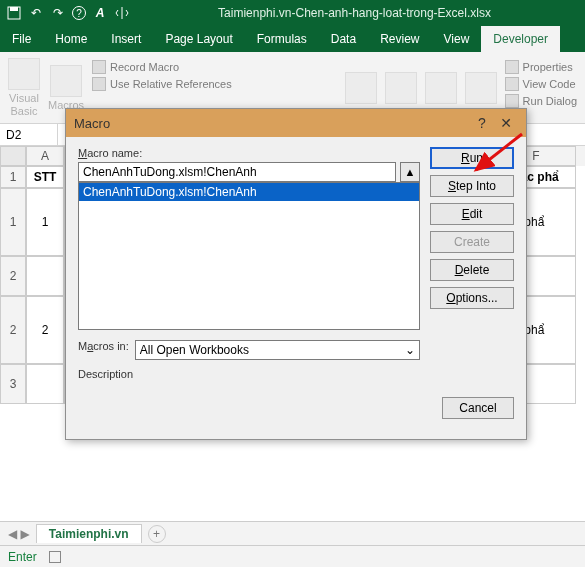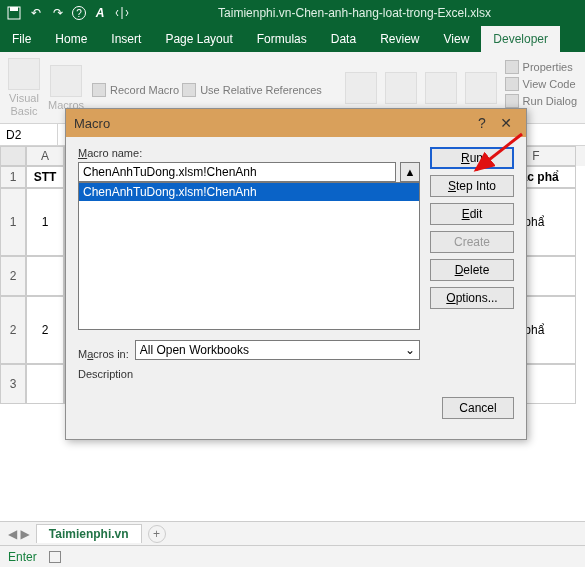--- a/index.html
+++ b/index.html
@@ -40,21 +40,21 @@
 .dlg-body { padding:10px 12px 8px 12px; display:flex; gap:10px; }
 .dlg-left { flex:1; }
 .lbl { font-size:11px; color:#333; margin-bottom:3px; }
 .lbl u { text-decoration:underline; }
 .macro-input-row { display:flex; gap:4px; }
 .macro-input { flex:1; height:20px; border:1px solid #7a7a7a; background:#fff; padding:0 4px; font-size:12px; }
 .up-btn { width:20px; height:20px; border:1px solid #7a7a7a; background:#e8e8e8; display:flex; align-items:center; justify-content:center; cursor:pointer; font-size:11px; }
 .macro-list { border:1px solid #7a7a7a; background:#fff; height:148px; margin-top:0; overflow:hidden; }
 .macro-item { padding:2px 4px; font-size:12px; }
 .macro-item.selected { background:#0a63c7; color:#fff; }
-.row2 { display:flex; align-items:flex-end; gap:6px; margin-top:10px; }
+.row2 { display:flex; align-items:flex-start; gap:6px; margin-top:10px; }
 .select { flex:1; height:20px; border:1px solid #7a7a7a; background:#fff; padding:0 4px; font-size:12px; display:flex; align-items:center; justify-content:space-between; }
 .dlg-right { width:84px; display:flex; flex-direction:column; gap:6px; }
 .dbtn { height:22px; border:1px solid #8f8f8f; background:#e8e8e8; font-size:12px; cursor:pointer; display:flex; align-items:center; justify-content:center; }
 .dbtn.highlighted { border:2px solid #1a5fd0; }
 .dbtn.disabled { color:#999; }
 .dlg-foot { display:flex; justify-content:flex-end; padding:6px 12px 10px; }
 
 .sheettabs { position:absolute; bottom:22px; left:0; right:0; height:24px; background:#f3f3f3; border-top:1px solid #ccc; display:flex; align-items:center; padding:0 8px; gap:6px; }
 .nav-arrows { color:#888; display:flex; gap:4px; }
 .sheet-tab { background:#fff; border:1px solid #ccc; border-bottom:none; padding:2px 12px; font-size:12px; font-weight:bold; color:#217346; }
@@ -103,21 +103,21 @@
 <div class="ribbon">
   <div class="ribbon-group disabled">
     <div class="big-icon"></div>
     <div style="white-space:pre;text-align:center;line-height:1.1">Visual
 Basic</div>
   </div>
   <div class="ribbon-group disabled">
     <div class="big-icon"></div>
     <div>Macros</div>
   </div>
-  <div style="display:flex;flex-direction:row;gap:3px;justify-content:center;padding-top:4px" class="disabled">
+  <div style="display:flex;flex-direction:column;gap:3px;justify-content:flex-start;padding-top:4px" class="disabled">
     <div class="small-line">
         <span class="small-icon"></span>
         <span>Record Macro</span>
       </div>
     <div class="small-line">
         <span class="small-icon"></span>
         <span>Use Relative References</span>
       </div>
   </div>
   <div style="flex:1"></div>

